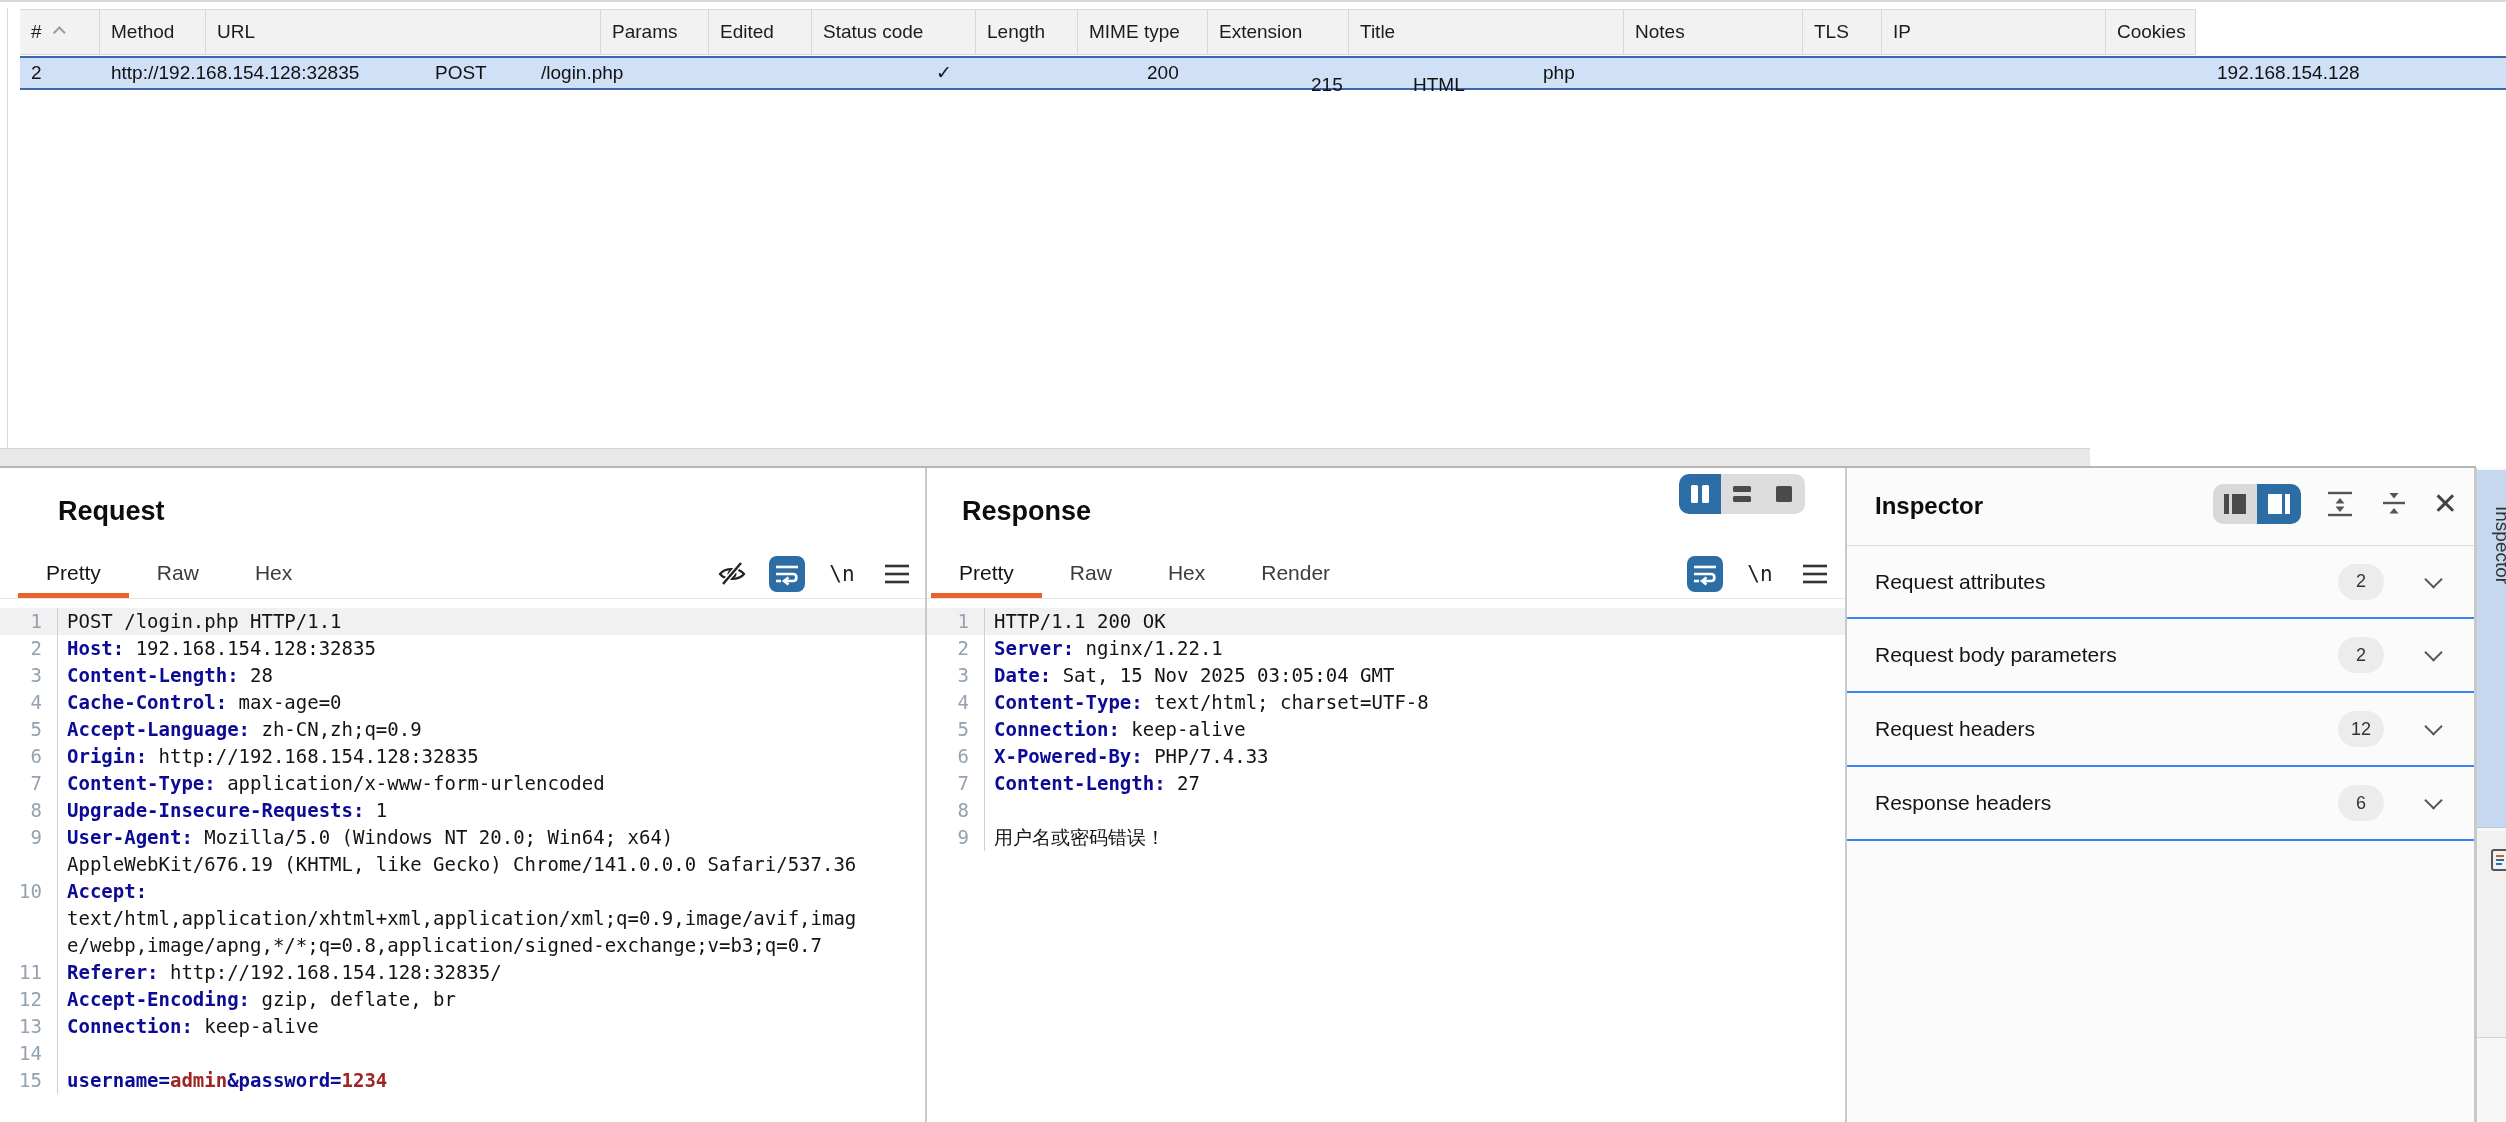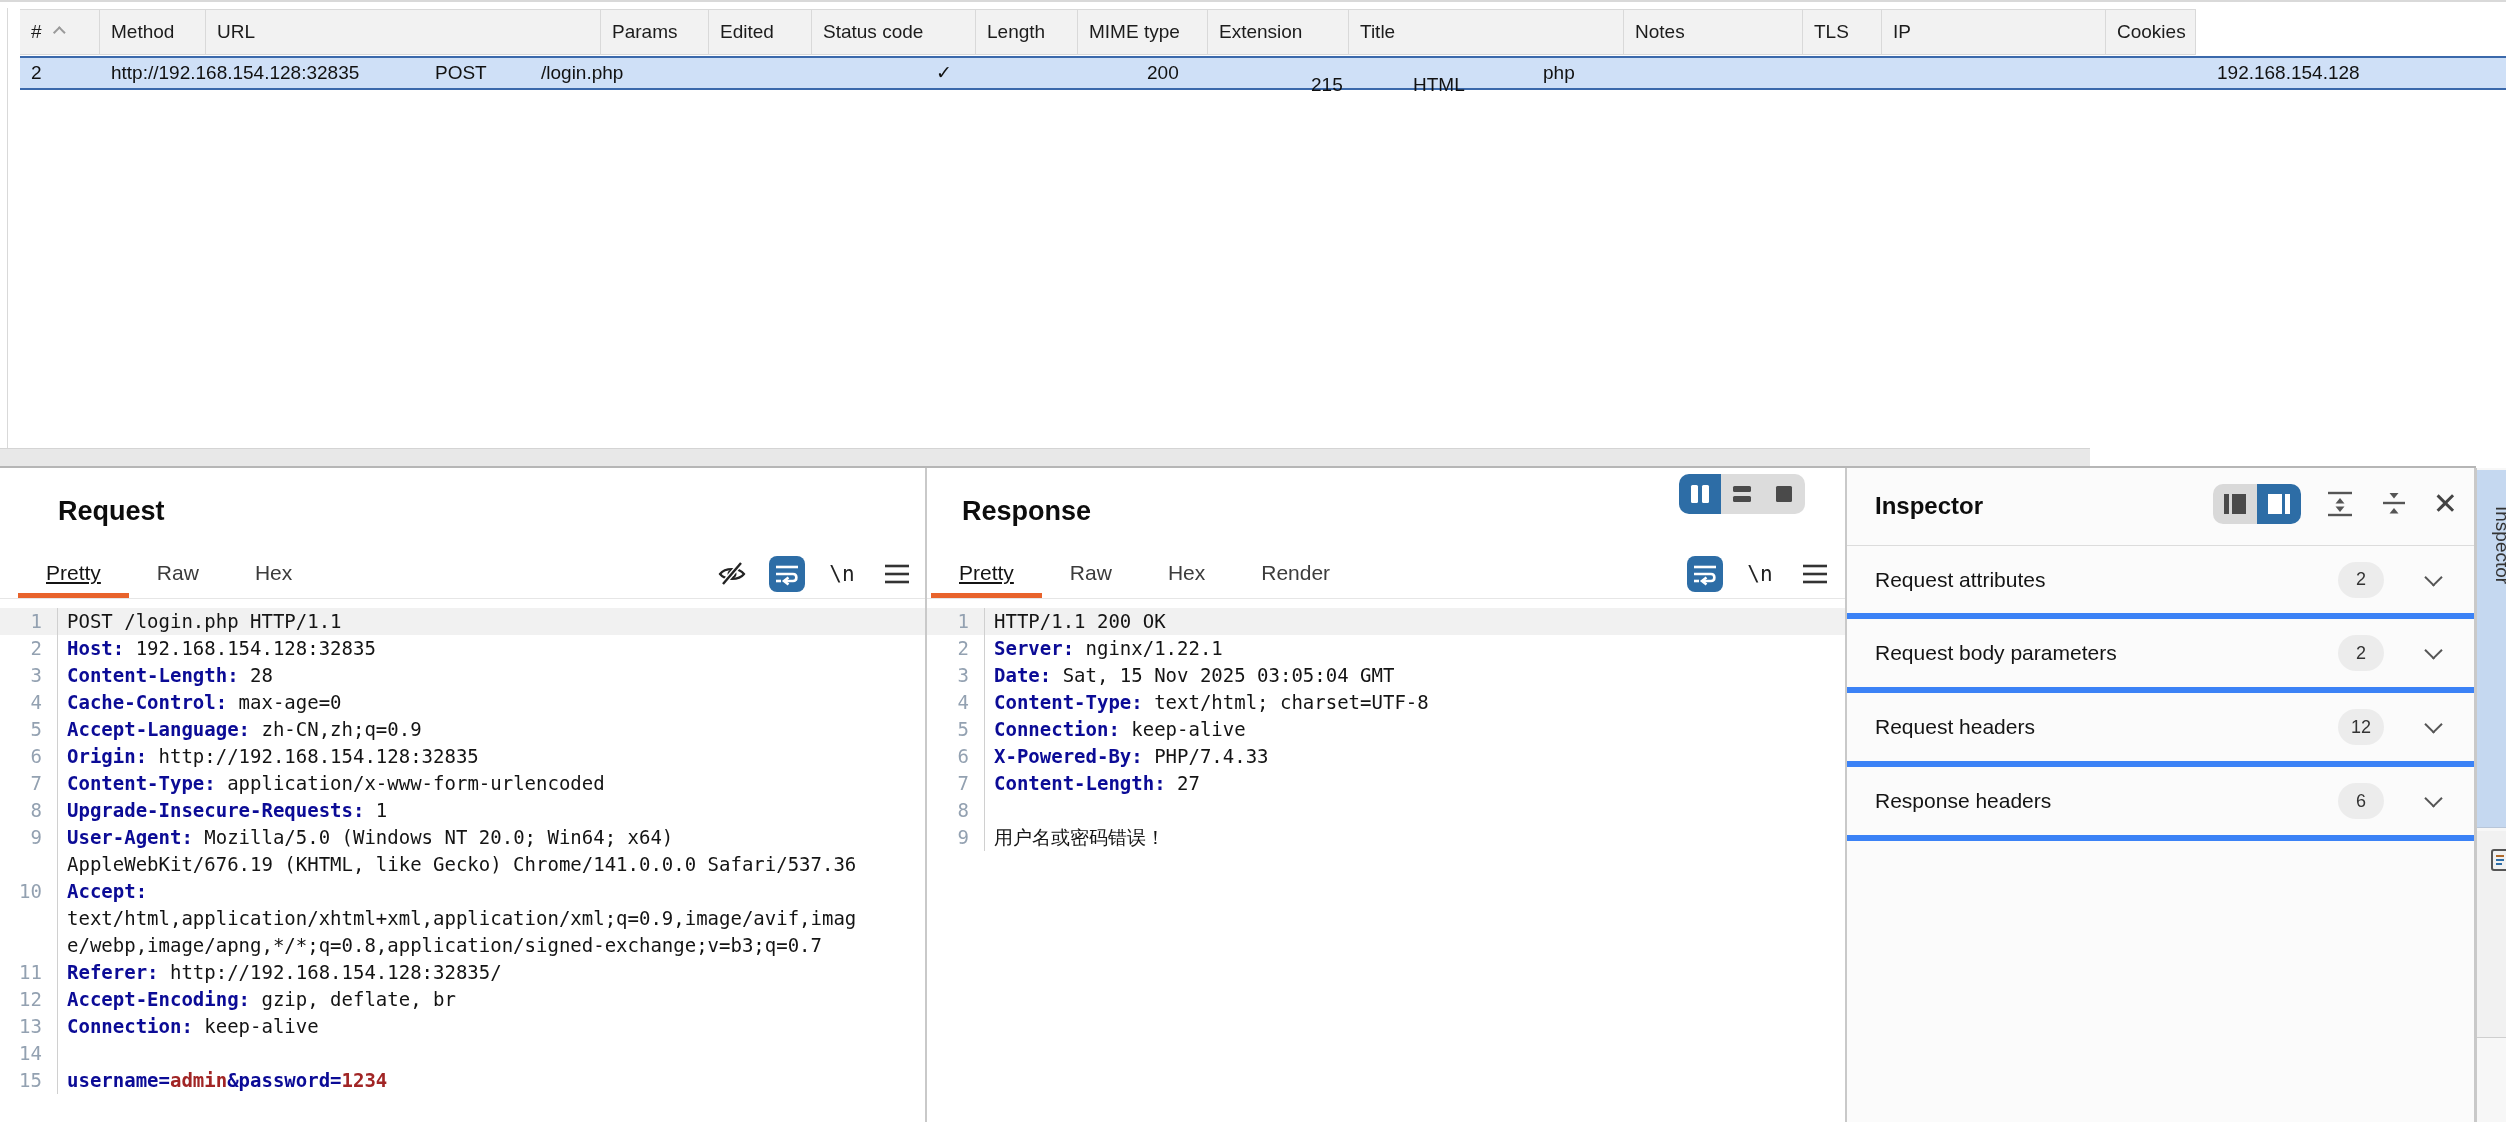--- a/index.html
+++ b/index.html
@@ -29,21 +29,21 @@
   .panel { position:absolute; top:468px; height:654px; background:#fff; overflow:hidden; }
   #request-panel  { left:0; width:925px; }
   #response-panel { left:927px; width:918px; }
   #inspector-panel{ left:1847px; width:627px; background:#fbfbfb; }
   .vdiv { position:absolute; top:468px; width:2px; height:654px; background:#c9c9c9; }
   .panel-title { position:absolute; top:28px; font-size:27px; font-weight:bold; color:#0d0d0d; }
   .tabbar { position:absolute; top:84px; left:0; right:0; height:47px; display:flex; align-items:stretch;
     border-bottom:1px solid #e6e6e6; }
   .tab { padding:0 28px; line-height:42px; font-size:21px; color:#3c3c3c;
     border-bottom:5px solid transparent; cursor:pointer; }
-  .tab.active { color:#141414; border-bottom-color:#e8632c;text-decoration:underline; }
+  .tab.active { color:#141414; border-bottom-color:#e8632c; }
   .iconbar { position:absolute; top:88px; display:flex; align-items:center; gap:19px; }
   .ibtn { width:36px; height:36px; display:flex; align-items:center; justify-content:center;
     border-radius:8px; cursor:pointer; }
   .ibtn.blue { background:#2d6da6; }
   .nl-label { font-family:"DejaVu Sans Mono", monospace; font-size:21px; color:#222; }
   
   .layout-group { position:absolute; top:6px; display:flex; border-radius:10px; overflow:hidden; }
   .lbtn { width:42px; height:40px; display:flex; align-items:center; justify-content:center; background:#dcdcdc; cursor:pointer; }
   .lbtn.active { background:#2d6da6; }
   
@@ -58,21 +58,21 @@
   .seg-v { color:#141414; }
   .seg-p { color:#141414; }
   .seg-r { color:#a12525; font-weight:700; }
   
   .insp-toolbar { position:absolute; top:16px; right:16px; display:flex; align-items:center; gap:24px; }
   .toggle-group { display:flex; border-radius:10px; overflow:hidden; }
   .tgl { width:44px; height:40px; display:flex; align-items:center; justify-content:center; background:#d9d9d9; cursor:pointer; }
   .tgl.active { background:#2d6da6; }
   .close-x { font-size:30px; color:#444; line-height:30px; cursor:pointer; font-weight:300; }
   #insp-sections { position:absolute; top:77px; left:0; right:0; }
-  .insp-row { height:74px; border-bottom:6px solid #3b82f6; position:relative; cursor:pointer; background:#fbfbfb; }
+  .insp-row { height:74px; border-bottom:2px solid #3b82f6; position:relative; cursor:pointer; background:#fbfbfb; }
   .insp-row:first-child { border-top:1px solid #dcdcdc; }
   .insp-label { position:absolute; left:28px; top:50%; transform:translateY(-50%); font-size:21px; color:#141414; }
   .insp-badge { position:absolute; right:90px; top:50%; transform:translateY(-50%);
     min-width:46px; height:36px; border-radius:18px; background:#ececec; color:#333;
     font-size:18px; display:flex; align-items:center; justify-content:center; padding:0 12px; }
   .chev { position:absolute; right:34px; top:50%; width:13px; height:13px;
     border-right:2px solid #555; border-bottom:2px solid #555;
     transform:translateY(-70%) rotate(45deg); }
   
   #side-strip { position:absolute; left:2476px; top:468px; width:30px; height:654px; background:#f7f7f7; border-left:1px solid #c9c9c9; overflow:hidden;}

